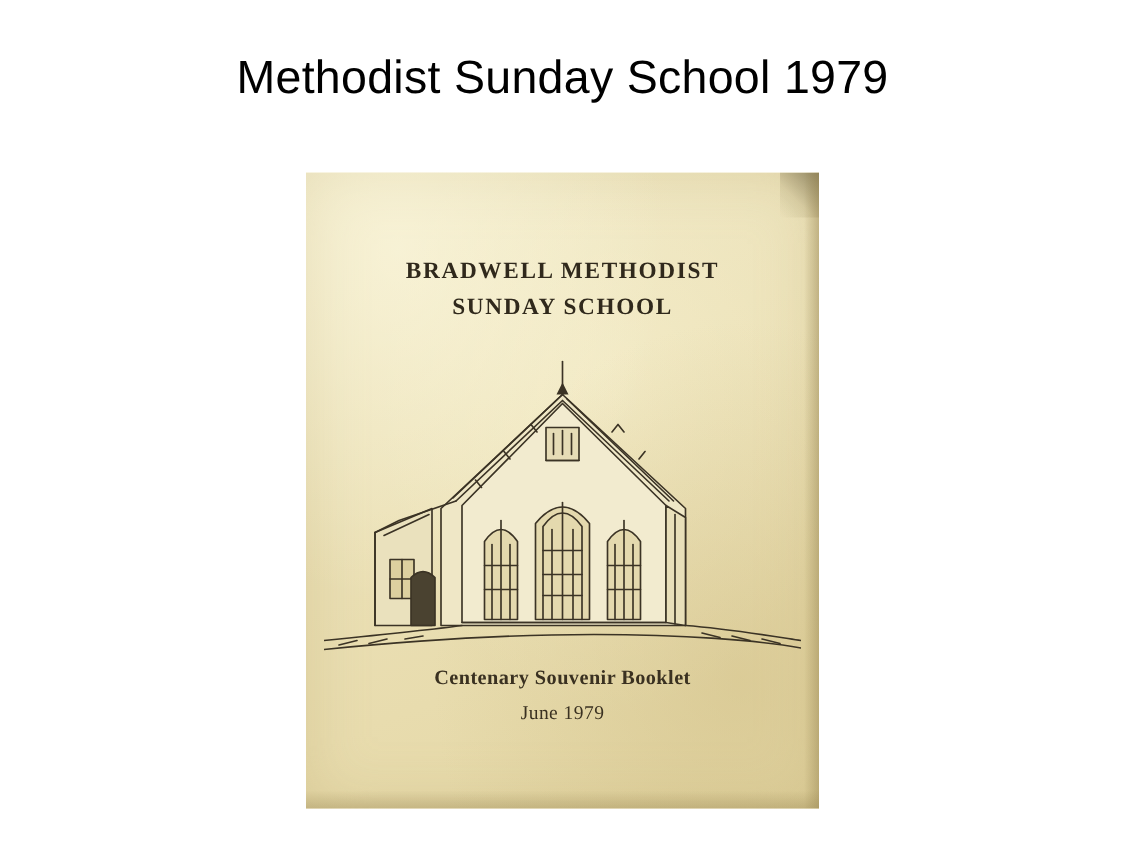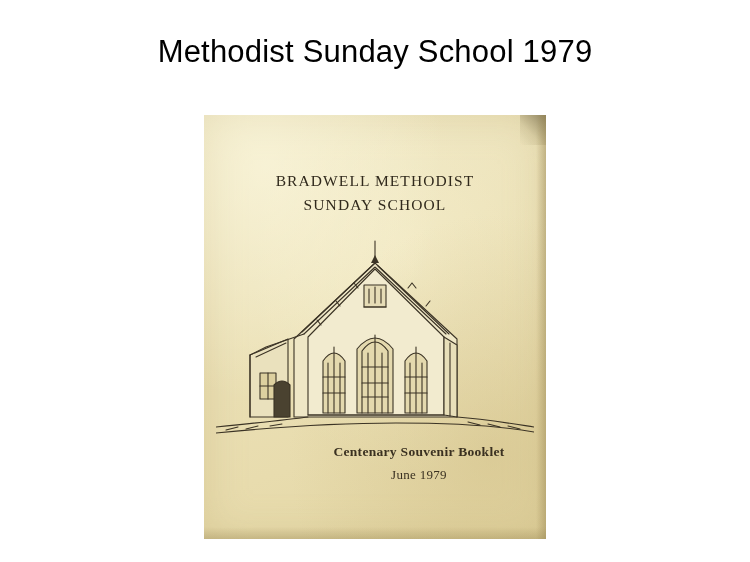--- a/index.html
+++ b/index.html
@@ -77,38 +77,37 @@
   }
 
   .cover-heading {
     position: absolute;
     top: 54px;
     left: 0;
     width: 342px;
     text-align: center;
     font-family: "Liberation Serif", serif;
     font-size: 15.5px;
-    font-weight: 400;
+    font-weight: 700;
     letter-spacing: 1.1px;
     color: #30291c;
     line-height: 1.55;
   }
   .cover-caption {
     position: absolute;
     top: 326px;
     left: 0;
     width: 342px;
     text-align: center;
     font-family: "Liberation Serif", serif;
     font-size: 13.5px;
     font-weight: 700;
     color: #3a3121;
     line-height: 1.7;
     letter-spacing: 0.3px;
-    margin-left: 44px;
   }
   .cover-caption .line2 {
     font-weight: 400;
     font-size: 13px;
   }
   .chapel-drawing {
     position: absolute;
     left: 12px;
     top: 112px;
     width: 318px;

